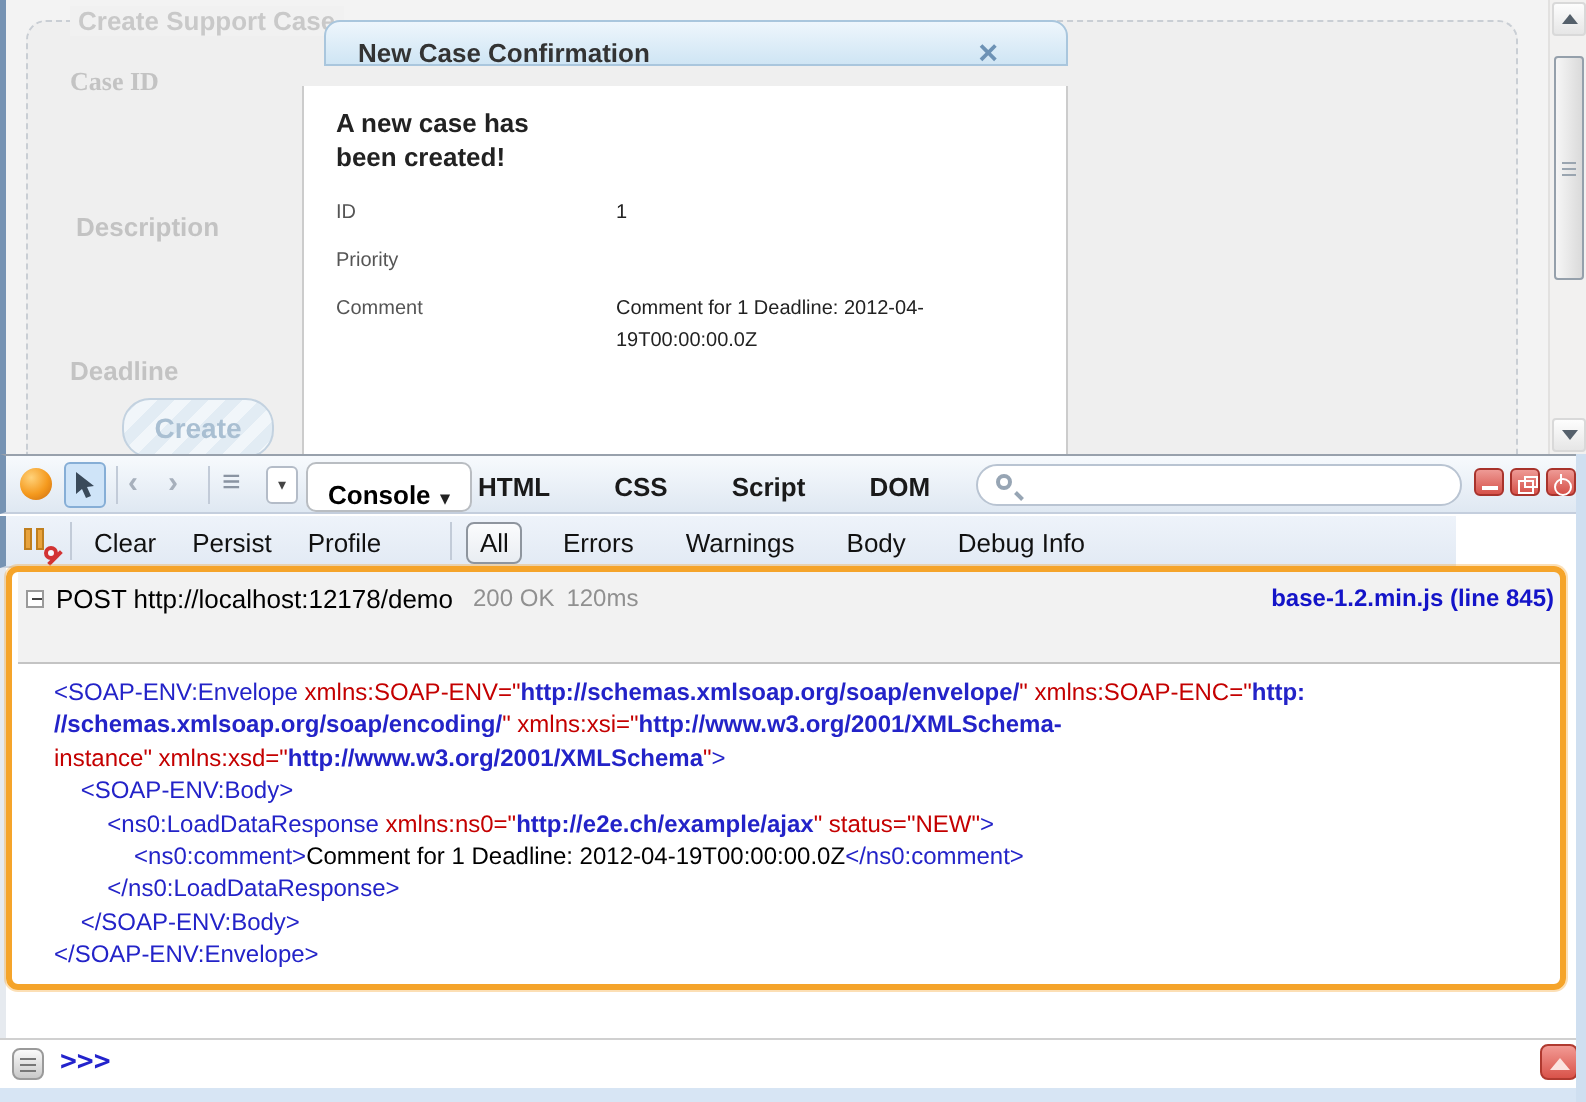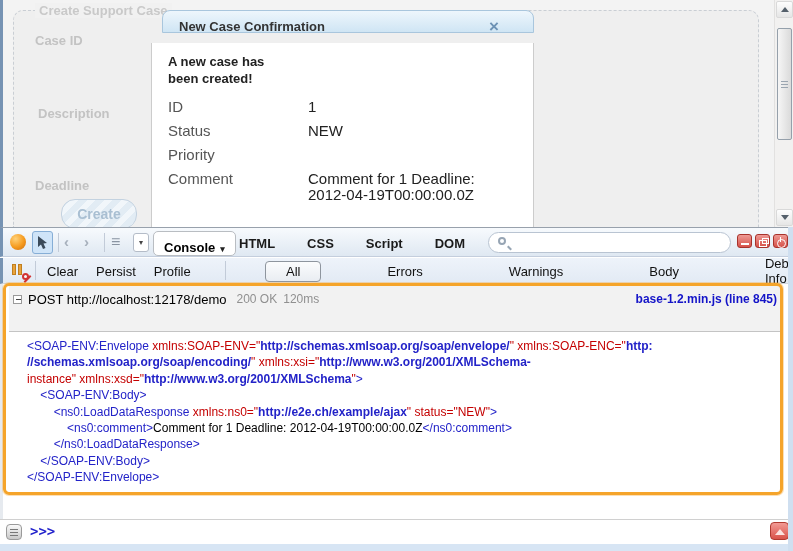--- a/index.html
+++ b/index.html
@@ -8,36 +8,36 @@
           font-family:"Liberation Sans",sans-serif;background:#fff;}
 
   
   .page-area{position:absolute;left:0;top:0;width:793px;height:227px;
              background:#f3f3f3;border-left:3px solid #7693b3;}
   .form-panel{position:absolute;left:10px;top:10px;width:746px;height:217px;
               border:1px dashed #c9ced4;border-bottom:none;border-radius:10px 10px 0 0;background:#efefef;}
   .form-legend{position:absolute;left:32px;top:3px;padding:0 4px;background:#f1f1f1;
                color:#c9c9c9;font-weight:bold;font-size:13px;}
   .fld{position:absolute;color:#c3c3c3;font-weight:bold;font-size:13px;}
-  .fld.f0{left:32px;top:33px;} .fld.f1{left:35px;top:106px;} .fld.f2{left:32px;top:178px;}
+  .fld.f0{left:32px;top:33px;font-family:Liberation Serif, serif;} .fld.f1{left:35px;top:106px;} .fld.f2{left:32px;top:178px;}
   .create-btn{position:absolute;left:58px;top:199px;width:76px;height:30px;border-radius:14px;
               border:1px solid #c3d2e0;color:#a9bfd2;font-weight:bold;font-size:14px;
               text-align:center;line-height:28px;
               background:repeating-linear-gradient(135deg,#e2ecf4 0 6px,#f1f6fa 6px 12px);}
 
   
   .dialog{position:absolute;left:148px;top:10px;width:383px;height:217px;}
   .dlg-head{position:absolute;left:11px;top:0;right:0;height:23px;border:1px solid #a9c6dd;
             border-radius:8px 8px 0 0;background:linear-gradient(#eef6fc,#cfe5f4);text-align:center;}
   .dlg-title{position:absolute;left:16px;top:8px;font-weight:bold;font-size:13px;color:#333;}
   .dlg-close{position:absolute;right:34px;top:6px;color:#6d92b5;font-weight:900;font-size:17px;cursor:pointer;}
   .dlg-body{position:absolute;left:0;top:33px;right:0;bottom:0;background:#fff;
             border-left:1px solid #cccccc;border-right:1px solid #cccccc;}
   .dlg-msg{padding:10px 0 8px 16px;font-weight:bold;font-size:13px;color:#222;width:180px;line-height:17px;}
-  .dlg-row{display:flex;padding:4px 16px 4px 16px;font-size:15px;line-height:16px;}
+  .dlg-row{display:flex;padding:4px 16px 4px 16px;font-size:10px;line-height:16px;}
   .dlg-row .lbl{width:140px;color:#555;flex:none;}
   .dlg-row .val{color:#222;width:212px;}
 
   
   .vscroll{position:absolute;left:771px;top:0;width:19px;height:227px;background:#f2f1f0;
            border-left:1px solid #e2e1e0;}
   .sb-btn{position:absolute;left:1px;width:17px;height:17px;background:linear-gradient(#fdfdfd,#e6e6e6);
           border:1px solid #d9d9d9;border-radius:2px;}
   .sb-up{top:1px;} .sb-dn{top:209px;}
   .tri-up{position:absolute;left:4px;top:5px;width:0;height:0;
@@ -46,21 +46,21 @@
           border-left:4px solid transparent;border-right:4px solid transparent;border-top:5px solid #55606b;}
   .sb-thumb{position:absolute;left:2px;top:28px;width:15px;height:112px;border:1px solid #95a0ab;
             border-radius:2px;background:linear-gradient(90deg,#f6f6f6,#dadada);}
   .sb-grip{position:absolute;left:3px;top:52px;width:7px;height:8px;
            background:repeating-linear-gradient(#9aa5b0 0 1px,transparent 1px 3px);}
 
   
   .toolbar1{position:absolute;left:0;top:227px;width:793px;height:30px;
             background:linear-gradient(#f7fafd,#dfe8f2);border-top:1px solid #98a1ac;
             border-bottom:1px solid #c4cedd;border-left:3px solid #7693b3;}
-  .toolbar2{position:absolute;left:0;top:258px;width:793px;height:26px;
+  .toolbar2{position:absolute;left:0;top:258px;width:728px;height:26px;
             background:linear-gradient(#eef3fa,#e2eaf4);border-bottom:1px solid #cfd6e0;
             border-left:3px solid #7693b3;}
   .tdiv{position:absolute;top:5px;width:1px;height:19px;background:#c2cbd8;}
   .bug{position:absolute;left:7px;top:6px;width:16px;height:16px;border-radius:50%;
        background:radial-gradient(circle at 35% 30%,#ffd27a,#f59a1e 55%,#c96a10);}
   .inspect{position:absolute;left:29px;top:3px;width:21px;height:23px;background:#cfe4f8;
            border:1px solid #86aed6;border-radius:3px;cursor:pointer;}
   .nav{position:absolute;top:5px;color:#a7b0bc;font-weight:bold;font-size:15px;cursor:default;}
   .listico{position:absolute;left:108px;top:5px;color:#8a94a2;font-size:16px;line-height:18px;cursor:pointer;}
   .dropbtn{position:absolute;left:130px;top:5px;width:16px;height:19px;background:#fff;
@@ -90,21 +90,21 @@
   .breakico{position:absolute;left:9px;top:6px;width:14px;height:14px;}
   .breakico .b1,.breakico .b2{position:absolute;top:0;width:4px;height:11px;background:#e8a33d;border:1px solid #c07f1f;}
   .breakico .b1{left:0;} .breakico .b2{left:6px;}
   .breakico .ban{position:absolute;right:-3px;bottom:-2px;width:7px;height:7px;border:2px solid #d23333;
                  border-radius:50%;background:rgba(255,255,255,.6);}
   .breakico .ban::after{content:'';position:absolute;left:-1px;top:2.5px;width:9px;height:2px;background:#d23333;
                         transform:rotate(-45deg);}
   .fbtns{position:absolute;left:44px;top:0;height:26px;display:flex;align-items:center;gap:18px;}
   .fbtn{font-size:13px;color:#111;cursor:pointer;}
   .filters{position:absolute;left:230px;top:0;height:26px;display:flex;align-items:center;gap:14px;}
-  .filter{font-size:13px;color:#111;cursor:pointer;padding:2px 20px;margin-left:32px;}
+  .filter{font-size:13px;color:#111;cursor:pointer;padding:2px 6px;}
   .filter.active{border:1px solid #8e959e;border-radius:4px;background:linear-gradient(#fbfcfd,#e9edf2);}
 
   
   .console-area{position:absolute;left:0;top:284px;width:793px;height:235px;background:#fff;
                 border-left:3px solid #e6eaef;}
   .fb-right{position:absolute;right:0;top:227px;width:5px;height:324px;background:#cfdff0;}
   .net-header{position:absolute;left:6px;top:2px;right:12px;height:46px;background:#f2f2f2;
               border-bottom:1px solid #c4c4c4;}
   .req-row{position:absolute;left:4px;top:3px;right:4px;height:20px;display:flex;align-items:center;cursor:pointer;}
   .expander{width:9px;height:9px;border:1px solid #9a9a9a;background:#fff;position:relative;flex:none;margin-right:6px;}
@@ -164,24 +164,20 @@
         <div class="dlg-msg">
           <span>A new case has</span><br>
           <span>been created!</span>
         </div>
         <div id="dlg-rows">
             <div class="dlg-row">
               <span class="lbl">ID</span>
               <span class="val">1</span>
             </div>
             <div class="dlg-row">
-              <span class="lbl">Status</span>
-              <span class="val">NEW</span>
-            </div>
-            <div class="dlg-row">
               <span class="lbl">Priority</span>
             </div>
             <div class="dlg-row">
               <span class="lbl">Comment</span>
               <span class="val">Comment for 1 Deadline: 2012-04-19T00:00:00.0Z</span>
             </div>
           </div>
       </div>
     </div>
 

